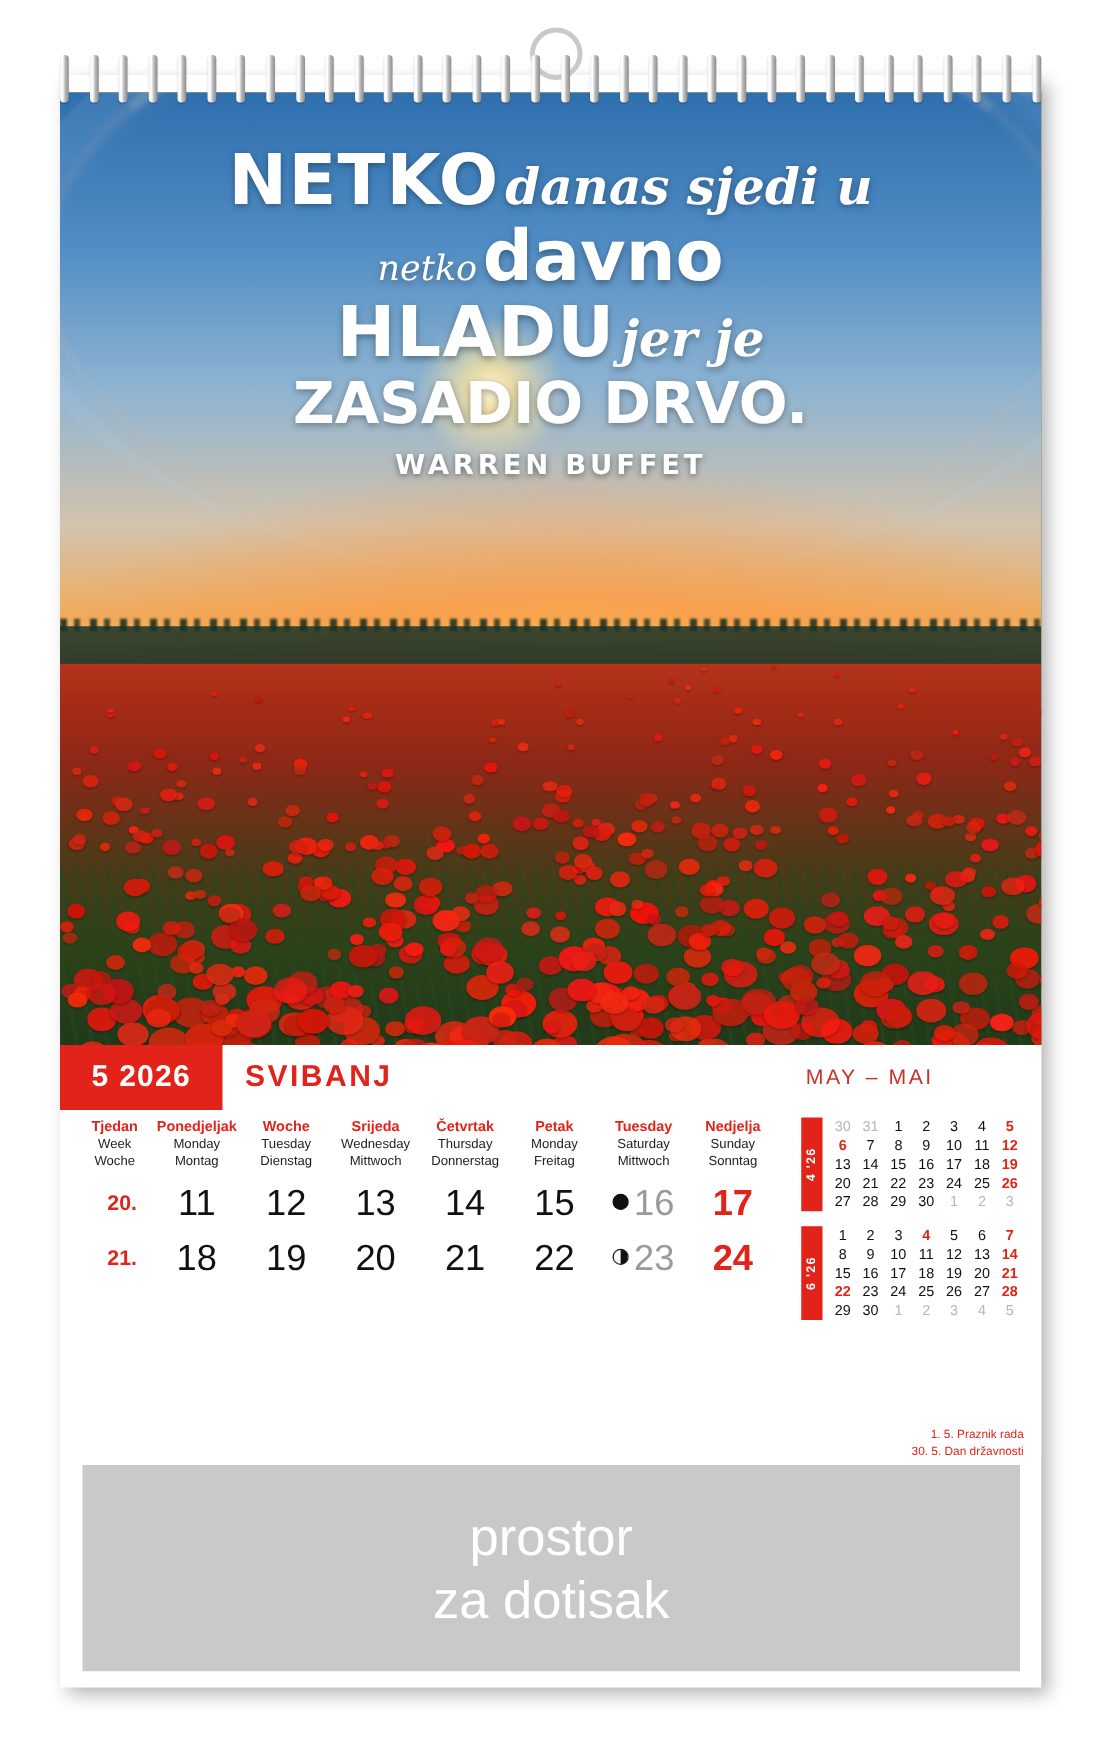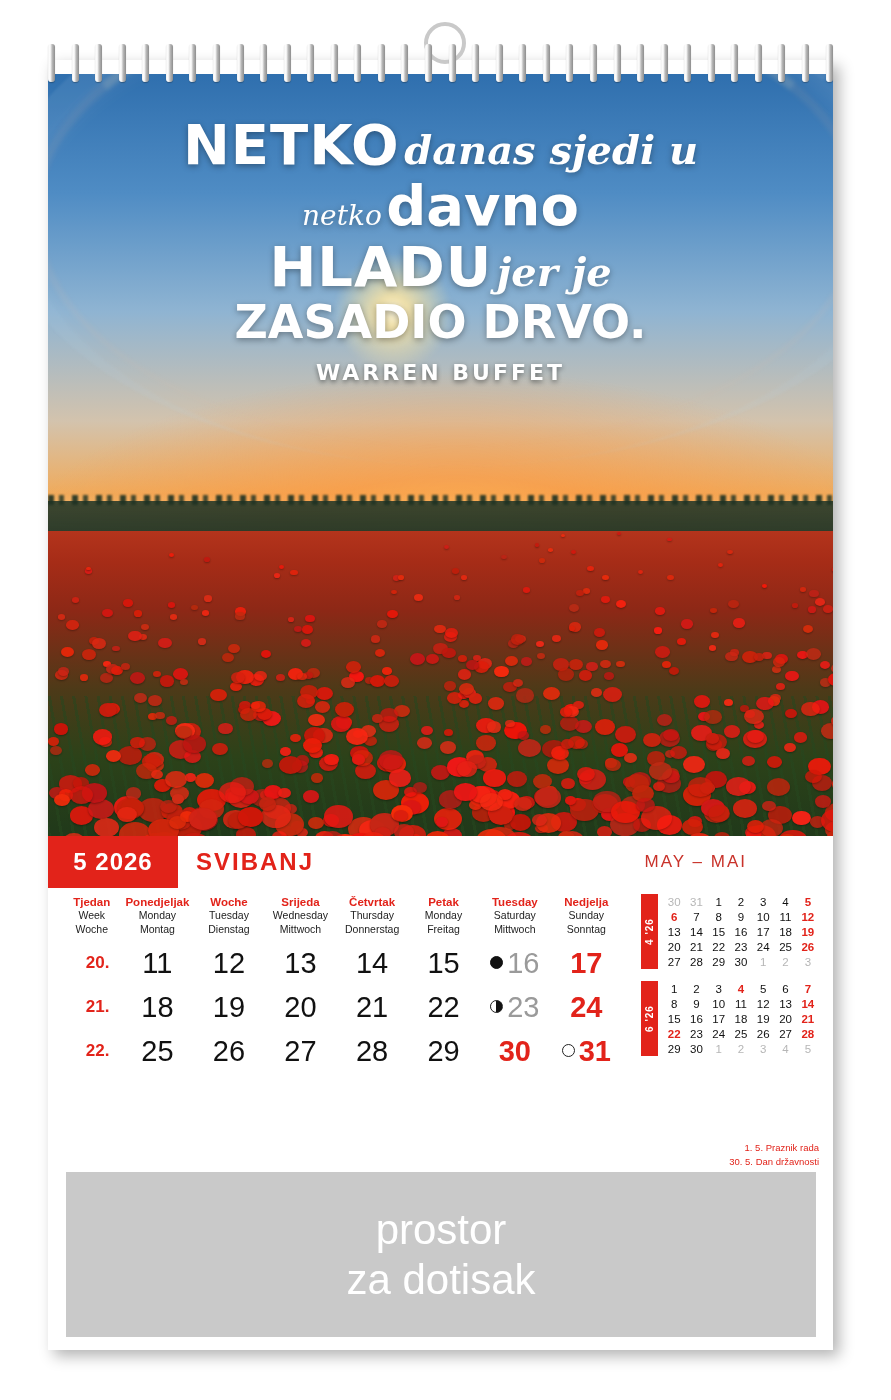--- a/index.html
+++ b/index.html
@@ -796,30 +796,20 @@
           <tr>
             <td class="wk">21.</td>
             <td class="">18</td>
             <td class="">19</td>
             <td class="">20</td>
             <td class="">21</td>
             <td class="">22</td>
             <td class="gray"><span class="moon first"></span>23</td>
             <td class="red">24</td>
           </tr>
-          <tr>
-            <td class="wk">22.</td>
-            <td class="">25</td>
-            <td class="">26</td>
-            <td class="">27</td>
-            <td class="">28</td>
-            <td class="">29</td>
-            <td class="red">30</td>
-            <td class="red"><span class="moon full"></span>31</td>
-          </tr>
         </tbody>
     </table>
 
     <div id="minis">
         <div class="mini">
           <div class="tab">
             <span>4 '26</span>
           </div>
           <table>
             <tbody>

